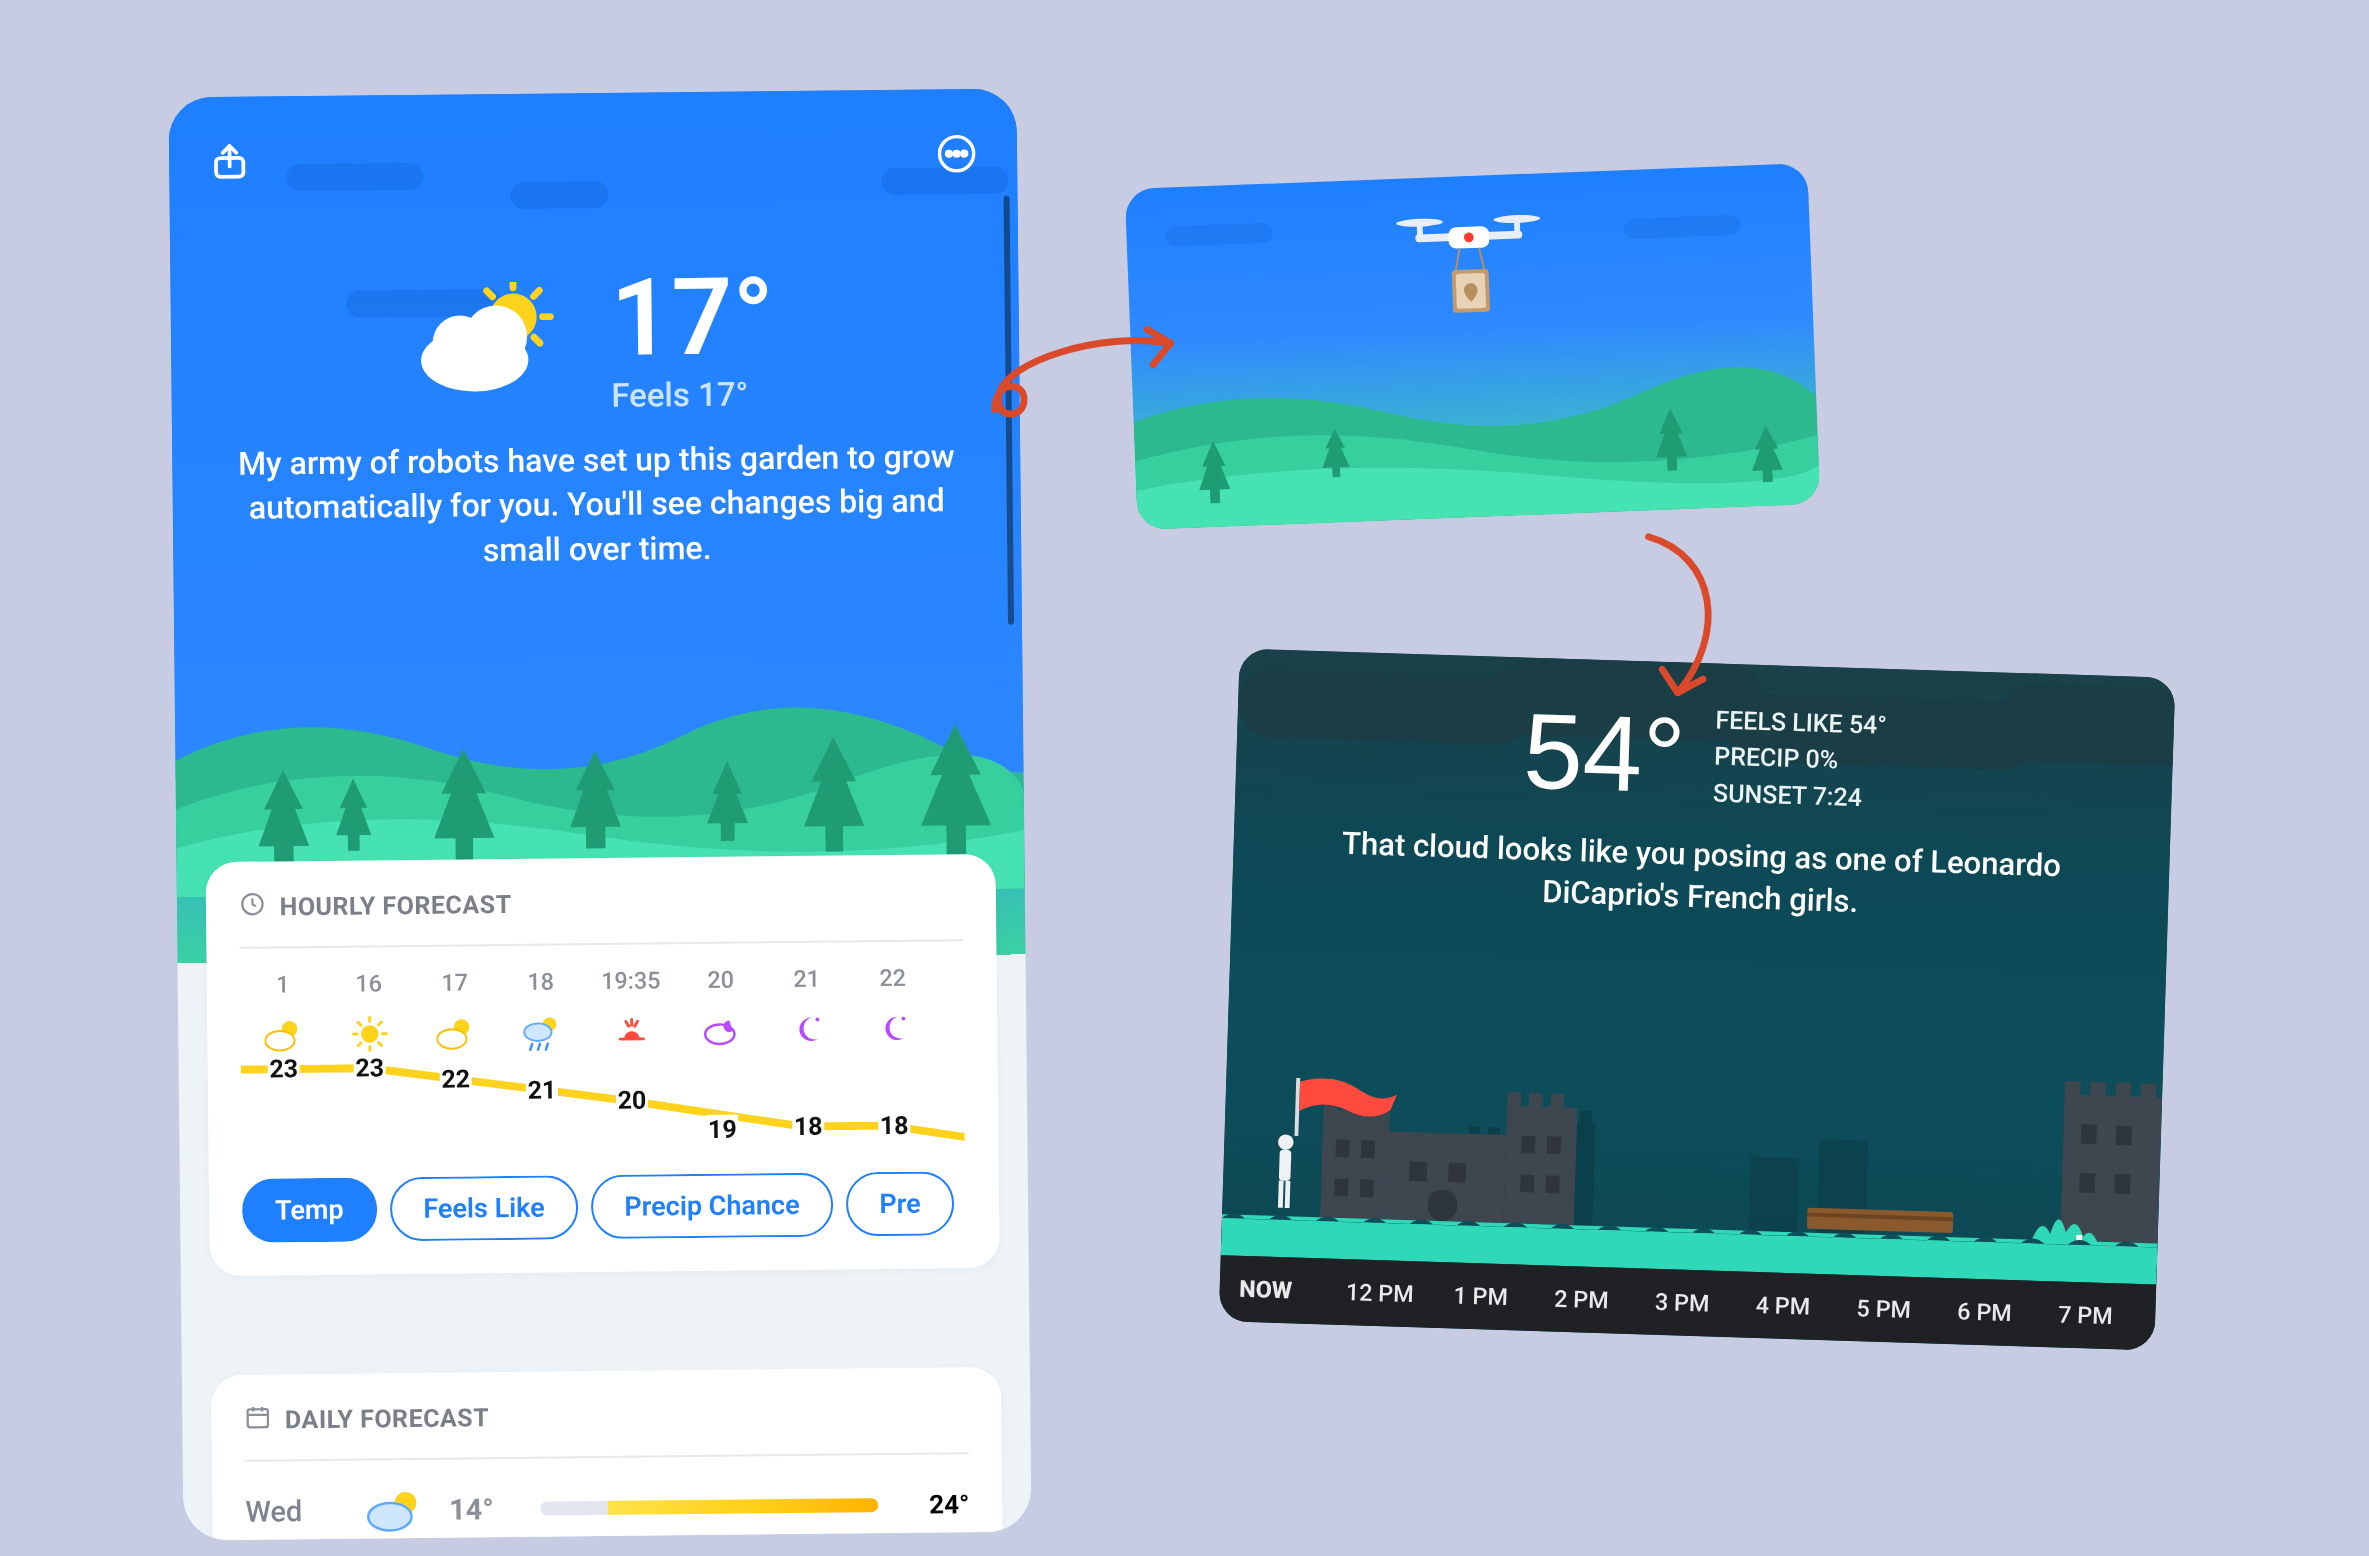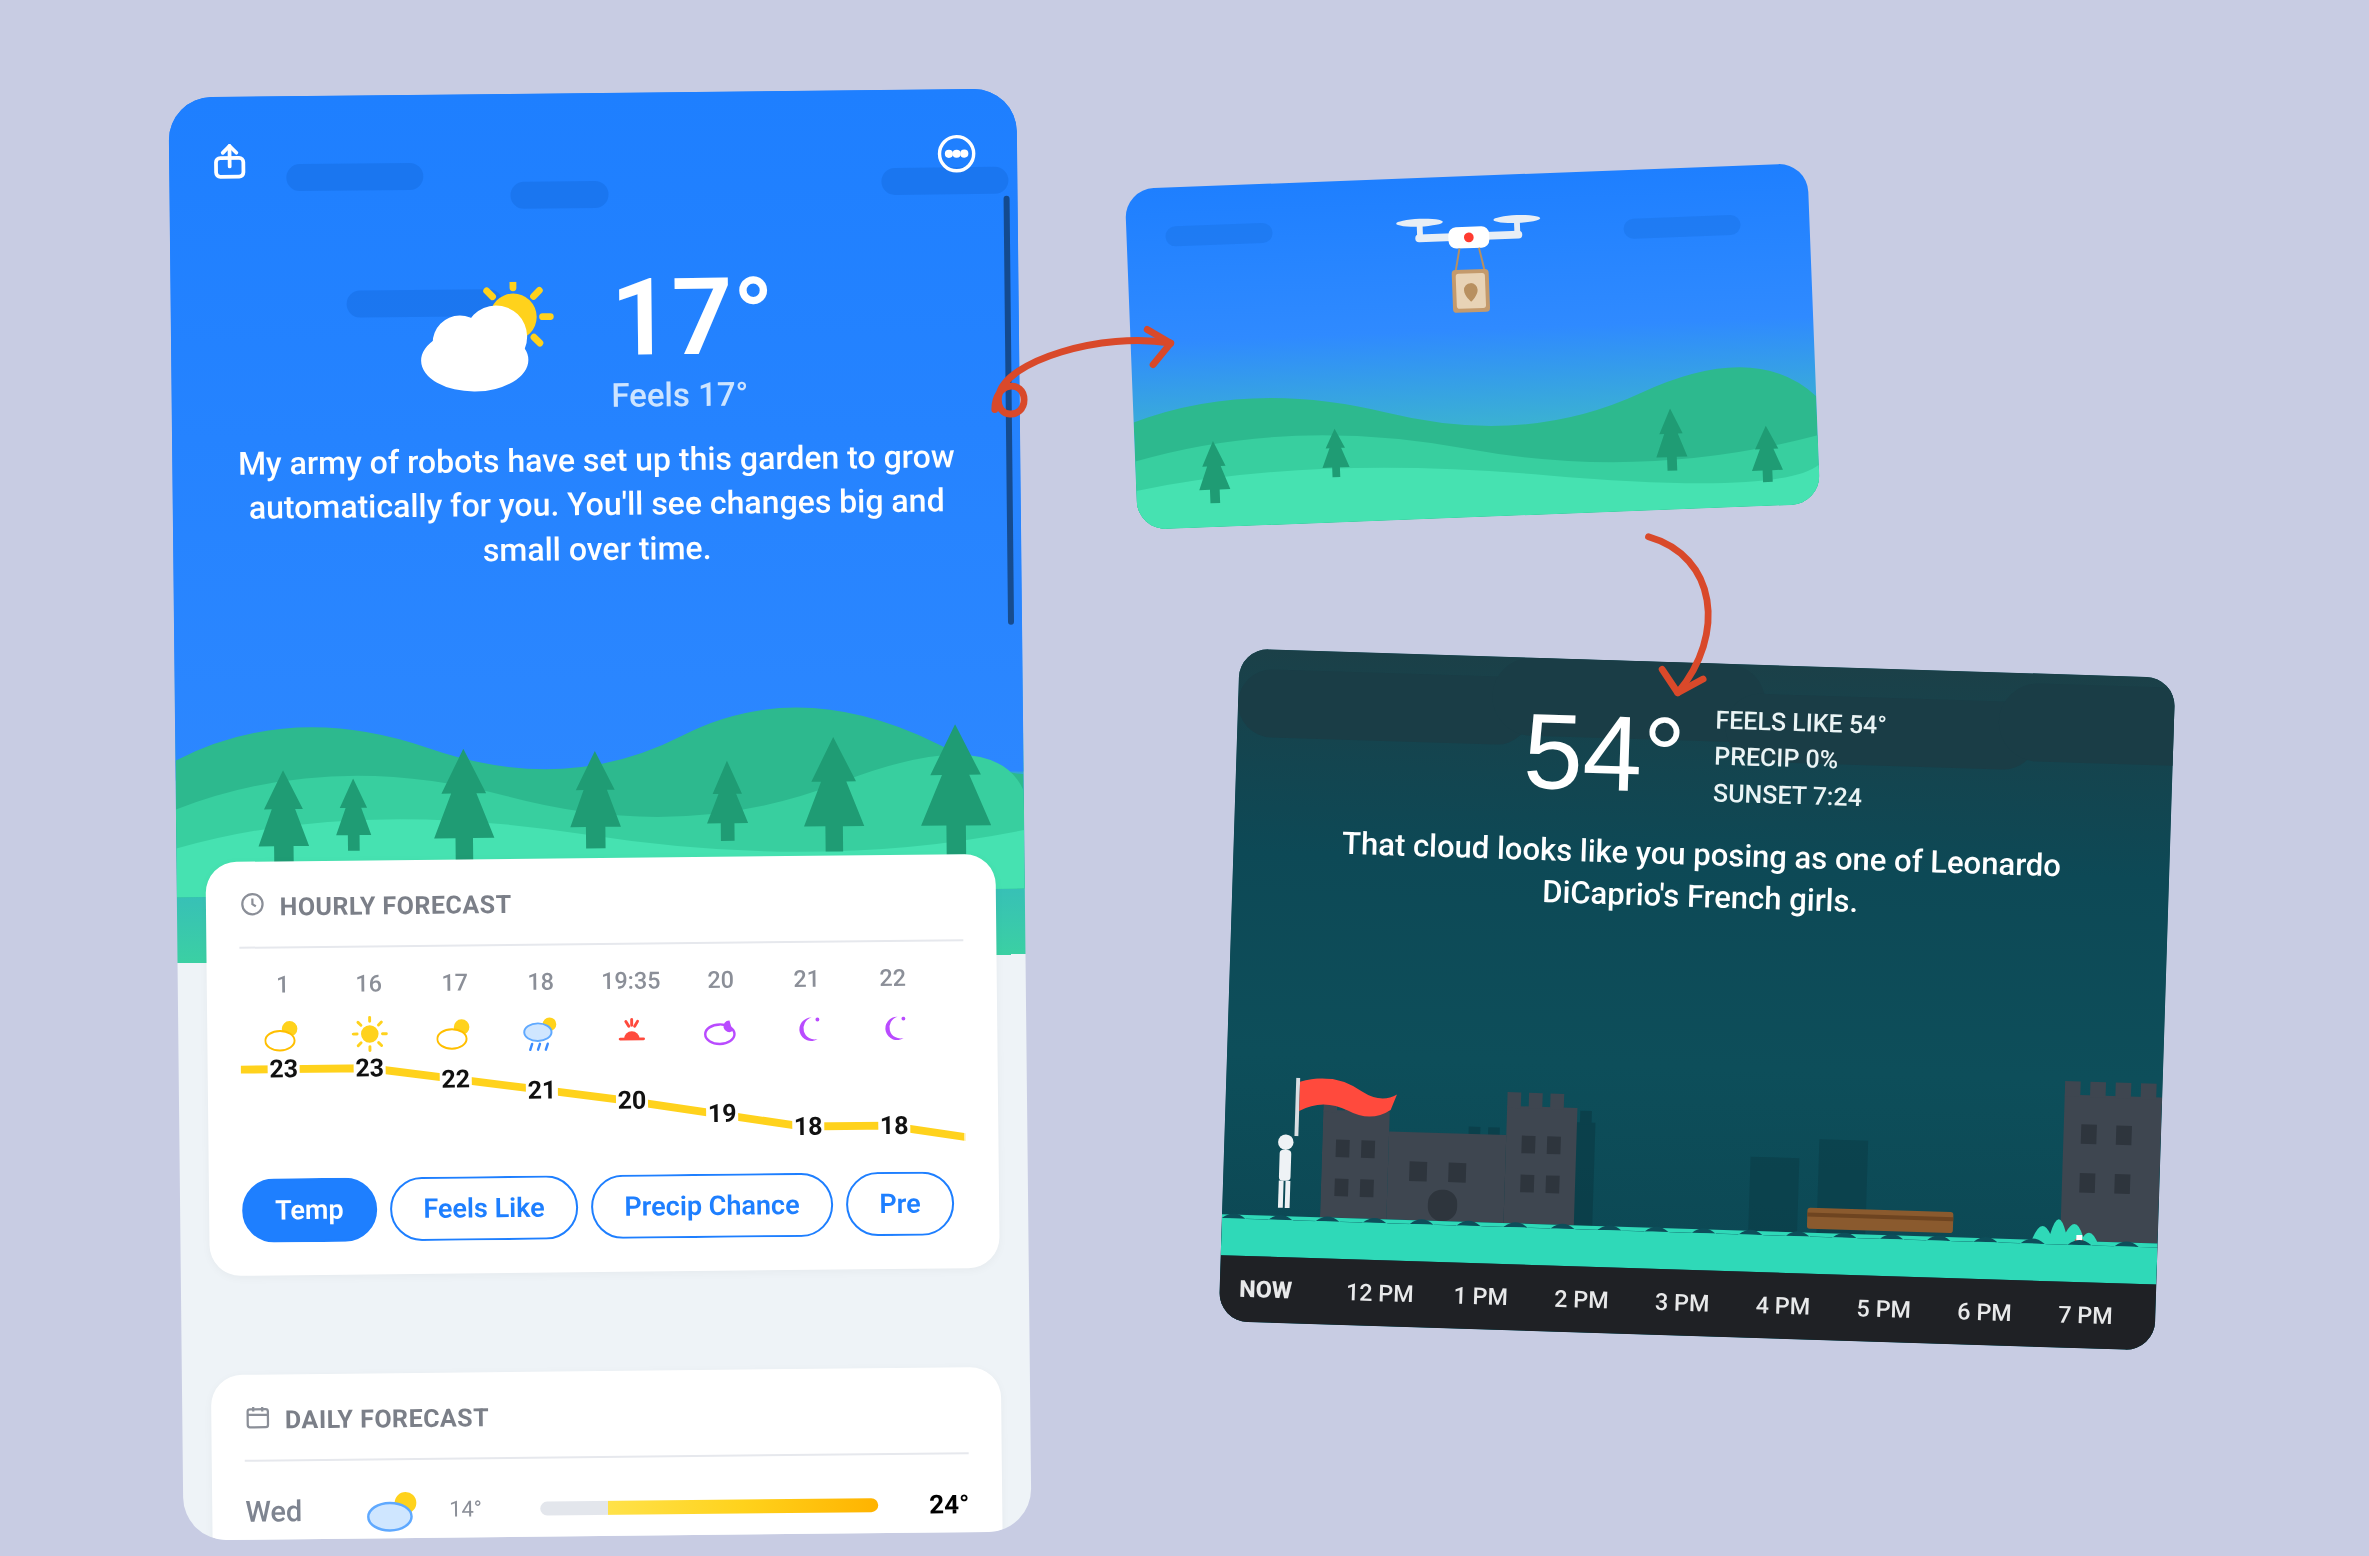--- a/index.html
+++ b/index.html
@@ -71,21 +71,21 @@
     .chip.active { background:#1e7fff; color:#fff; }
 
     .card-inner-2 {
       position:absolute; left:29px; right:29px; top:1278px;
       background:#fff; border-radius:31px; padding:29px 33px 33px;
       box-shadow: 0 2px 9.8px rgba(0,0,0,.04);
     }
     .daily-row { display:flex; align-items:center; gap:23.4px; border-top:2px solid #e6e8ed; padding-top:25px; }
     .daily-day { color:#7e8490; font-size:29px; font-weight:500; width:98px; }
     .daily-icon { width:59px; height:49px; }
-    .daily-lo { color:#8b8f98; font-size:22px; font-weight:400; width:68px; }
+    .daily-lo { color:#8b8f98; font-size:29px; font-weight:700; width:68px; }
     .daily-bar { flex:1; height:13.7px; border-radius:9.8px; background:linear-gradient(to right,#e3e6ec 0%, #e3e6ec 20%, #ffe24a 20%, #ffd21c 60%, #ffb300 100%); }
     .daily-hi { font-size:26px; font-weight:700; width:68px; text-align:right; }
 
     .scrollbar-a { position:absolute; right:7.8px; top:107px; width:5.9px; height:429px; background:rgba(10,30,50,.55); border-radius:3.9px; }
 
     
     .card-b {
       position:absolute; left:1131px; top:176px; width:683px; height:341px;
       border-radius:29px; overflow:hidden;
       background: linear-gradient(to bottom,#1e7fff 0%,#2f8aff 45%,#46d6a9 100%);
@@ -307,21 +307,21 @@
               <path d="M20 8 L20 14 M14 10 L17 15 M26 10 L23 15" stroke="#ff4a3d" stroke-width="3" stroke-linecap="round"></path>
             </svg></div>
         <div class="hour-temp" style="margin-top:29px">20</div>
       </div>
       <div class="hour-col">
         <div class="hour-lbl">20</div>
         <div class="hour-icon"><svg viewBox="0 0 40 40">
               <ellipse cx="18" cy="24" rx="15" ry="10" fill="none" stroke="#b94bff" stroke-width="2.5"></ellipse>
               <path d="M28 10 a6 6 0 1 0 3 11" fill="#b94bff"></path>
             </svg></div>
-        <div class="hour-temp" style="margin-top:43px">19</div>
+        <div class="hour-temp" style="margin-top:59px">19</div>
       </div>
       <div class="hour-col">
         <div class="hour-lbl">21</div>
         <div class="hour-icon"><svg viewBox="0 0 40 40">
               <path d="M24 8 a12 12 0 1 0 6 22 a9 9 0 0 1 -6 -22" fill="#b94bff"></path>
               <circle cx="30" cy="10" r="2" fill="#b94bff"></circle>
             </svg></div>
         <div class="hour-temp" style="margin-top:57px">18</div>
       </div>
       <div class="hour-col">

